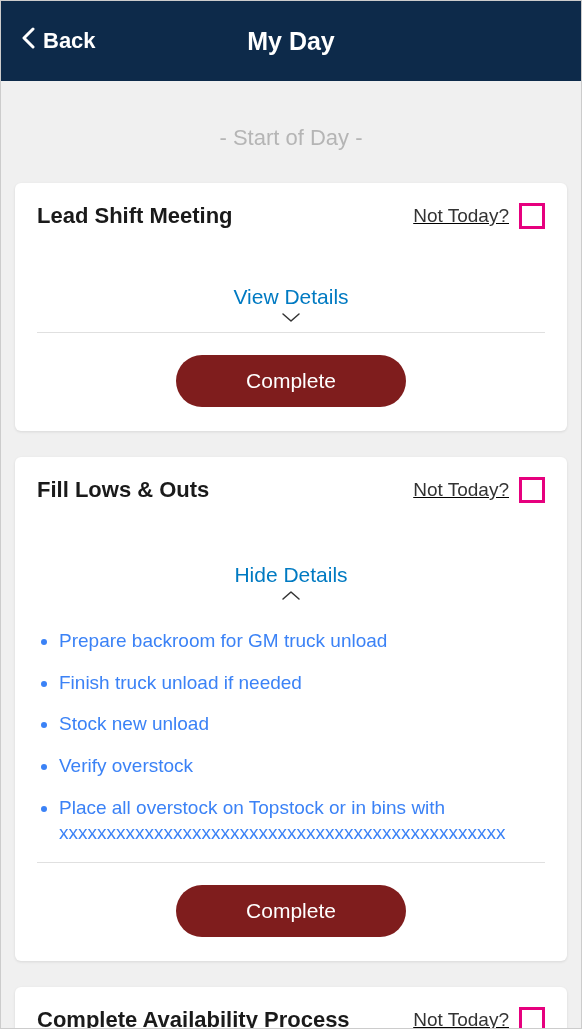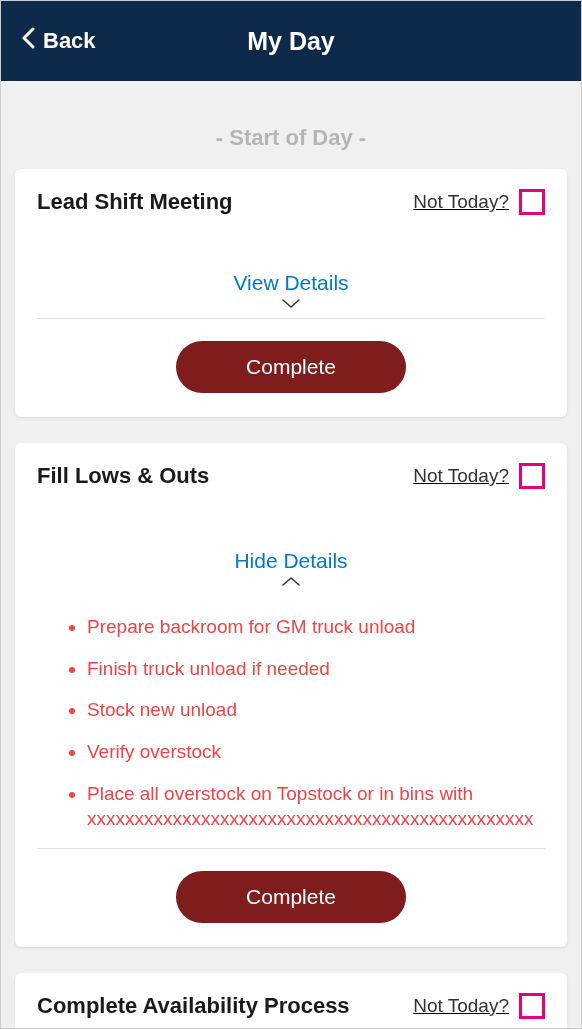--- a/index.html
+++ b/index.html
@@ -52,22 +52,22 @@
     }
 
     .content {
       padding: 12px 14px 0 14px;
     }
 
     .section-divider {
       color: #b5b5b5;
       text-align: center;
       font-size: 22px;
-      font-weight: 700;
-      margin: 32px 0 18px 0;
+      font-weight: 400;
+      margin: 32px 0 32px 0;
     }
 
     .card {
       background: white;
       border-radius: 6px;
       box-shadow: 0 1px 3px rgba(0,0,0,0.1);
       margin-bottom: 26px;
       padding: 20px 22px 24px 22px;
     }
 
@@ -134,26 +134,25 @@
     }
 
     .details-list {
       list-style: disc;
       margin-left: 22px;
       margin-top: 24px;
     }
 
     .details-list li {
       font-size: 19px;
-      color: #ef4444;
+      color: #3b82f6;
       line-height: 1.35;
       margin-bottom: 16px;
       word-wrap: break-word;
       overflow-wrap: break-word;
-      margin-left: 28px;
     }
 
     .complete-button {
       display: block;
       margin: 22px auto 0 auto;
       background: #7f1d1d;
       color: white;
       border: none;
       border-radius: 28px;
       font-size: 21px;

